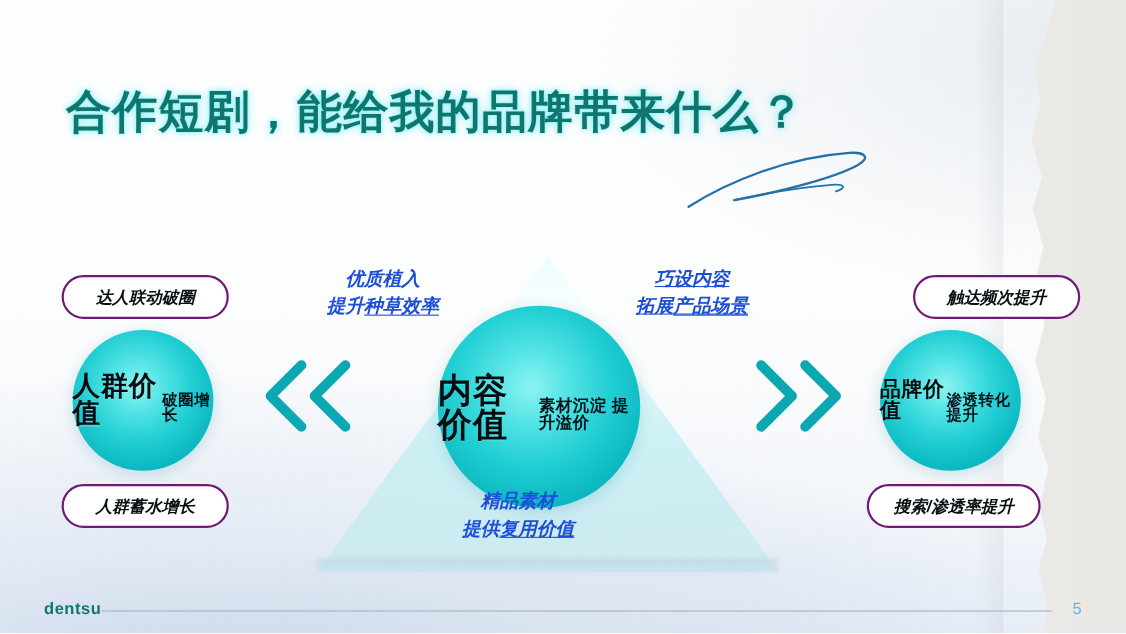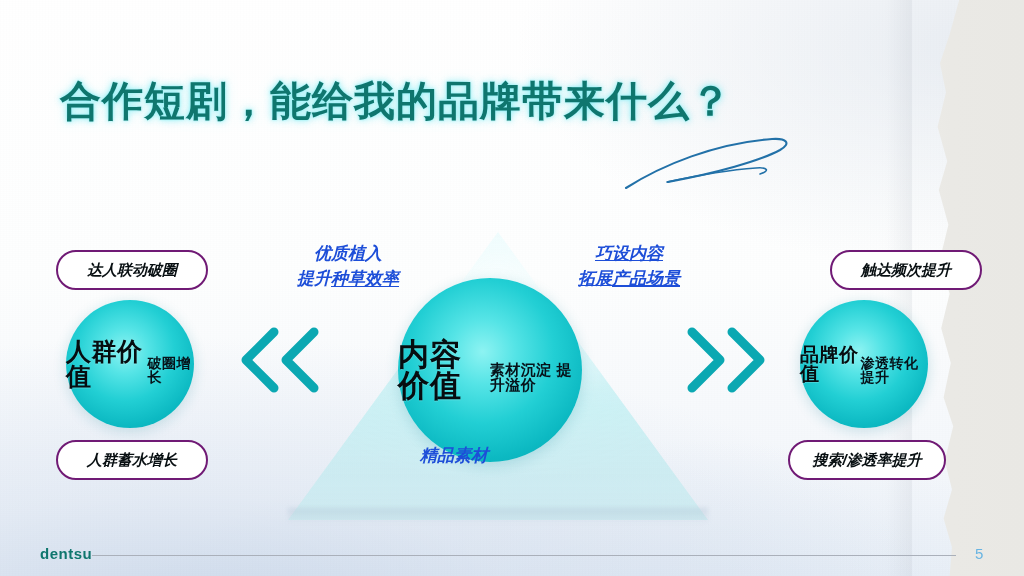--- a/index.html
+++ b/index.html
@@ -292,20 +292,23 @@
     </span>
   </div>
 
   <div class="circle" id="circle-center">
     <div class="circle-main">内容价值</div>
     <div class="circle-sub">素材沉淀 提升溢价</div>
   </div>
 
   <div class="annot" id="annot-bottom">
     <span class="l1">精品素材</span>
+    <span class="l2">
+      <span>提供</span><span class="uline">复用价值</span>
+    </span>
   </div>
 
   <svg class="chevrons" id="chevrons-right" viewBox="0 0 96 76">
     <path d="M16 10 L44 38 L16 66" fill="none" stroke="#0ba8b2" stroke-width="9" stroke-linecap="round" stroke-linejoin="round"></path>
     <path d="M56 10 L84 38 L56 66" fill="none" stroke="#0ba8b2" stroke-width="9" stroke-linecap="round" stroke-linejoin="round"></path>
   </svg>
 
   <div class="pill" id="pill-right-top">触达频次提升</div>
 
   <div class="circle" id="circle-right">

